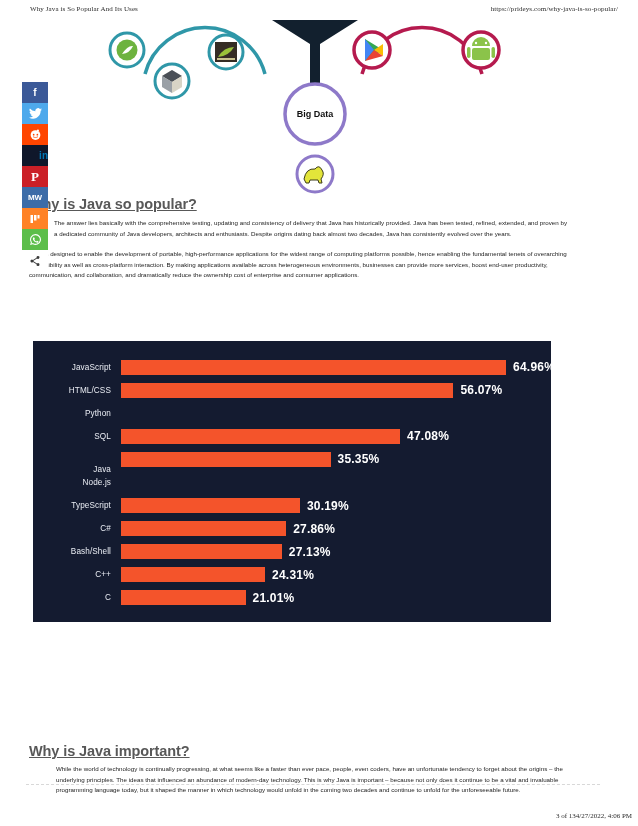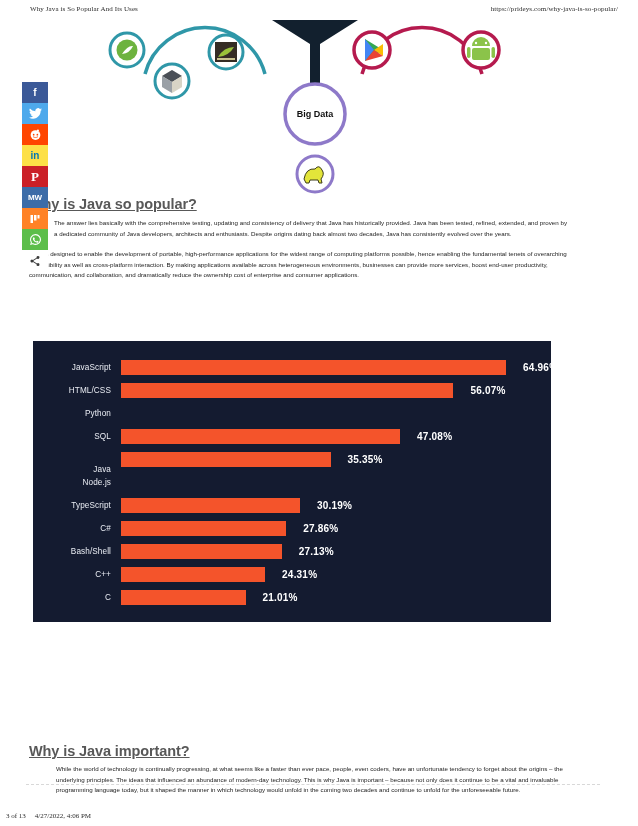--- a/index.html
+++ b/index.html
@@ -29,28 +29,27 @@
     font-size: 7px;
     color: #2b2b2b;
     letter-spacing: .1px;
     margin-left: 24px;
   }
   .print-footer {
     position: absolute;
     bottom: 4px; left: 0; right: 0;
     height: 14px;
     display: flex;
-    justify-content: flex-start;
+    justify-content: flex-end;
     align-items: flex-end;
     padding: 0 6px 2px 6px;
     box-sizing: border-box;
     font-family: "Liberation Serif", serif;
     font-size: 7px;
     color: #2b2b2b;
-    gap: 9px;
   }
 
   
   .hero {
     position: absolute;
     top: 14px;
     left: 90px;
     width: 450px;
     height: 182px;
   }
@@ -69,21 +68,21 @@
     height: 21px;
     display: flex;
     align-items: center;
     justify-content: center;
     color: #fff;
   }
   .social-btn svg { display:block; }
   .sb-facebook  { background: #3b5998; }
   .sb-twitter   { background: #4ea9ec; }
   .sb-reddit    { background: #ff4500; }
-  .sb-linkedin  { background: #fde047; }
+  .sb-linkedin  { background: #0f172a; justify-content: flex-end; }
   .sb-pinterest { background: #cb2027; }
   .sb-mewe      { background: #3c6ca8; }
   .sb-mix       { background: #ff8226; }
   .sb-whatsapp  { background: #5cbe4a; }
   .sb-share     { background: #ffffff; }
   .sb-label {
     font-family: "Liberation Sans", sans-serif;
     font-weight: bold;
     font-size: 10px;
     line-height: 1;
@@ -156,24 +155,24 @@
     display: flex;
     align-items: center;
     height: 100%;
   }
   .bar-fill {
     height: 15px;
     background: #f4542b;
   }
   .bar-value {
     font-family: "Liberation Sans", sans-serif;
-    font-size: 10px;
+    font-size: 12px;
     font-weight: bold;
     color: #ffffff;
-    margin-left: 17px;
+    margin-left: 7px;
     white-space: nowrap;
     letter-spacing: .2px;
   }
 
   
   .content-2 {
     position: absolute;
     left: 29px;
     top: 699px;
     width: 540px;

